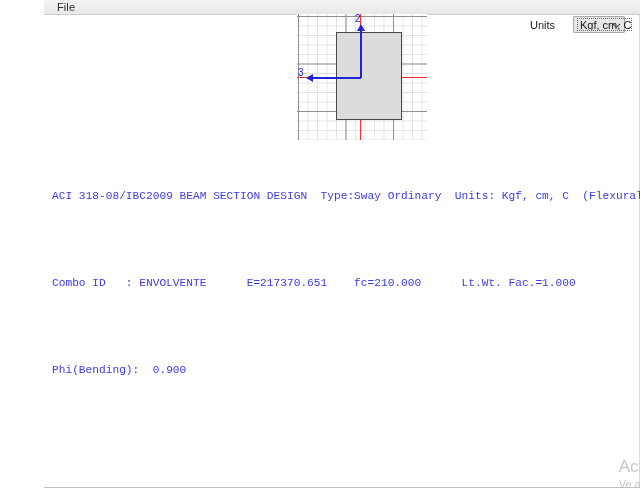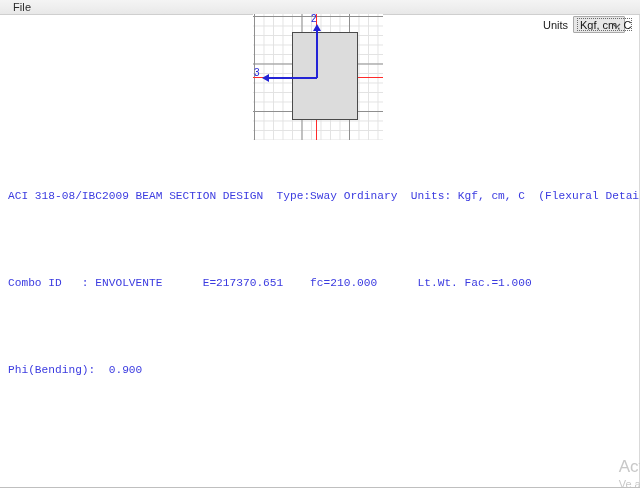--- a/index.html
+++ b/index.html
@@ -11,20 +11,21 @@
     width: 640px; height: 502px;
     position: relative; overflow: hidden;
     font-family: "Liberation Sans", sans-serif;
     -webkit-font-smoothing: none;
   }
   #app {
     position: absolute; inset: 0;
     background: #ffffff;
     border-right: 1px solid #d9d9d9;
     box-sizing: border-box;
+    margin-left: 44px;
   }
 
   
   .menubar {
     position: absolute; left: 0; top: 0;
     width: 640px; height: 15px;
     background: linear-gradient(to bottom, #f4f4f4 0%, #eeeeee 55%, #e8e8e8 100%);
     border-bottom: 1px solid #cfcfcf;
     box-sizing: border-box;
   }
@@ -32,21 +33,21 @@
     position: absolute; left: 8px; top: 0px;
     height: 14px; line-height: 14px;
     padding: 0 5px;
     font-size: 11px; color: #2a2a2a;
     letter-spacing: .1px;
   }
 
   
   .units-wrap {
     position: absolute; right: 14px; top: 15px;
-    height: 19px; display: flex; align-items: center; gap: 5px;
+    height: 19px; display: flex; align-items: center; gap: 18px;
   }
   .units-label {
     font-size: 11px; color: #1b1b1b;
   }
   .combo {
     position: relative;
     width: 52px; height: 17px;
     background: #e7e7e7;
     border: 1px solid #a9a9a9;
     border-radius: 1px;

